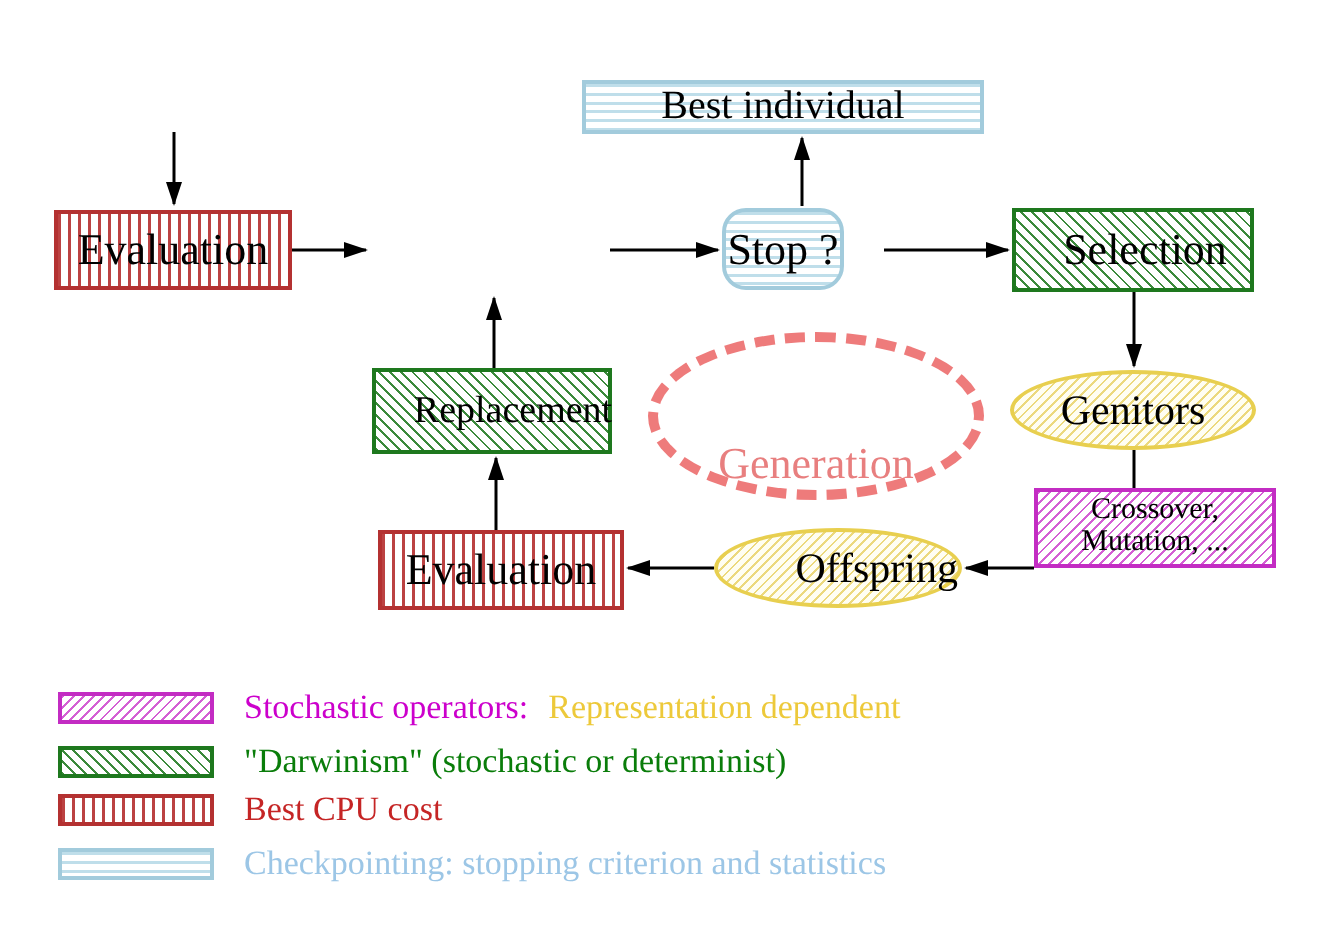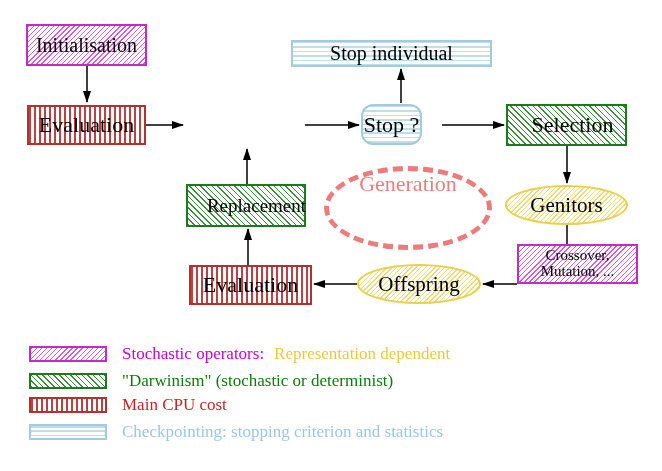--- a/index.html
+++ b/index.html
@@ -35,27 +35,27 @@
   .ellipse{border-radius:50%;}
   
   #init-box{left:26px;top:24px;width:121px;height:42px;font-size:20px;}
   #eval-top-box{left:27px;top:105px;width:119px;height:40px;font-size:22px;}
   #parents-ellipse{left:185px;top:107px;width:120px;height:40px;font-size:22px;}
   #best-box{left:291px;top:40px;width:201px;height:27px;font-size:20px;}
   #stop-box{left:361px;top:104px;width:61px;height:41px;font-size:22px;border-radius:12px;}
   #selection-box{left:506px;top:104px;width:121px;height:42px;font-size:22px;padding-left:12px;}
   #genitors-ellipse{left:505px;top:185px;width:123px;height:40px;font-size:21px;justify-content:center;}
   #crossover-box{left:517px;top:244px;width:121px;height:40px;font-size:15px;flex-direction:column;}
-  #offspring-ellipse{left:357px;top:264px;width:124px;height:40px;font-size:21px;}
+  #offspring-ellipse{left:357px;top:264px;width:124px;height:40px;font-size:21px;justify-content:flex-end;}
   #eval-bottom-box{left:189px;top:265px;width:123px;height:40px;font-size:22px;}
   #replacement-box{left:186px;top:184px;width:120px;height:43px;font-size:19px;padding-left:21px;}
   #generation-ellipse{
     left:324px;top:166px;width:168px;height:84px;border-radius:50%;
     border:5px dashed #ee7b7b;position:absolute;box-sizing:border-box;
-    display:flex;align-items:flex-start;justify-content:center;
+    display:flex;align-items:flex-end;justify-content:center;
     color:#e87f7f;font-size:22px;background:transparent;
   }
   #arrow-layer{position:absolute;left:0;top:0;width:662px;height:471px;pointer-events:none;}
   
   .legend-row{position:absolute;left:0;width:537px;height:17px;}
   .legend-swatch{position:absolute;left:29px;top:0;width:78px;height:16px;box-sizing:border-box;}
   .legend-text{
     position:absolute;left:122px;top:-3px;white-space:nowrap;font-size:17px;line-height:22px;
   }
   .lg-magenta{color:#cc00cc;}
@@ -85,31 +85,28 @@
     <line x1="401" y1="103" x2="401" y2="69" stroke="#000" stroke-width="1.5" marker-end="url(#ah)"></line>
     <line x1="442" y1="125" x2="504" y2="125" stroke="#000" stroke-width="1.5" marker-end="url(#ah)"></line>
     <line x1="567" y1="146" x2="567" y2="183" stroke="#000" stroke-width="1.5" marker-end="url(#ah)"></line>
     <line x1="567" y1="225" x2="567" y2="257" stroke="#000" stroke-width="1.5" marker-end="url(#ah)"></line>
     <line x1="517" y1="284" x2="483" y2="284" stroke="#000" stroke-width="1.5" marker-end="url(#ah)"></line>
     <line x1="357" y1="284" x2="314" y2="284" stroke="#000" stroke-width="1.5" marker-end="url(#ah)"></line>
     <line x1="248" y1="265" x2="248" y2="229" stroke="#000" stroke-width="1.5" marker-end="url(#ah)"></line>
     <line x1="247" y1="184" x2="247" y2="149" stroke="#000" stroke-width="1.5" marker-end="url(#ah)"></line>
   </svg>
 
-  <div id="init-box" class="node hatch-magenta">
-    <span>Initialisation</span>
-  </div>
 
   <div id="eval-top-box" class="node vlines-red">
     <span>Evaluation</span>
   </div>
 
 
   <div id="best-box" class="node hlines-cyan">
-    <span>Stop individual</span>
+    <span>Best individual</span>
   </div>
 
   <div id="stop-box" class="node hlines-cyan">
     <span>Stop ?</span>
   </div>
 
   <div id="selection-box" class="node hatch-green">
     <span>Selection</span>
   </div>
 
@@ -148,21 +145,21 @@
   <div id="legend-row-2" class="legend-row">
     <div class="legend-swatch hatch-green"></div>
     <div class="legend-text">
       <span class="lg-green">"Darwinism" (stochastic or determinist)</span>
     </div>
   </div>
 
   <div id="legend-row-3" class="legend-row">
     <div class="legend-swatch vlines-red"></div>
     <div class="legend-text">
-      <span class="lg-red">Main CPU cost</span>
+      <span class="lg-red">Best CPU cost</span>
     </div>
   </div>
 
   <div id="legend-row-4" class="legend-row">
     <div class="legend-swatch hlines-cyan"></div>
     <div class="legend-text">
       <span class="lg-cyan">Checkpointing: stopping criterion and statistics</span>
     </div>
   </div>
 

